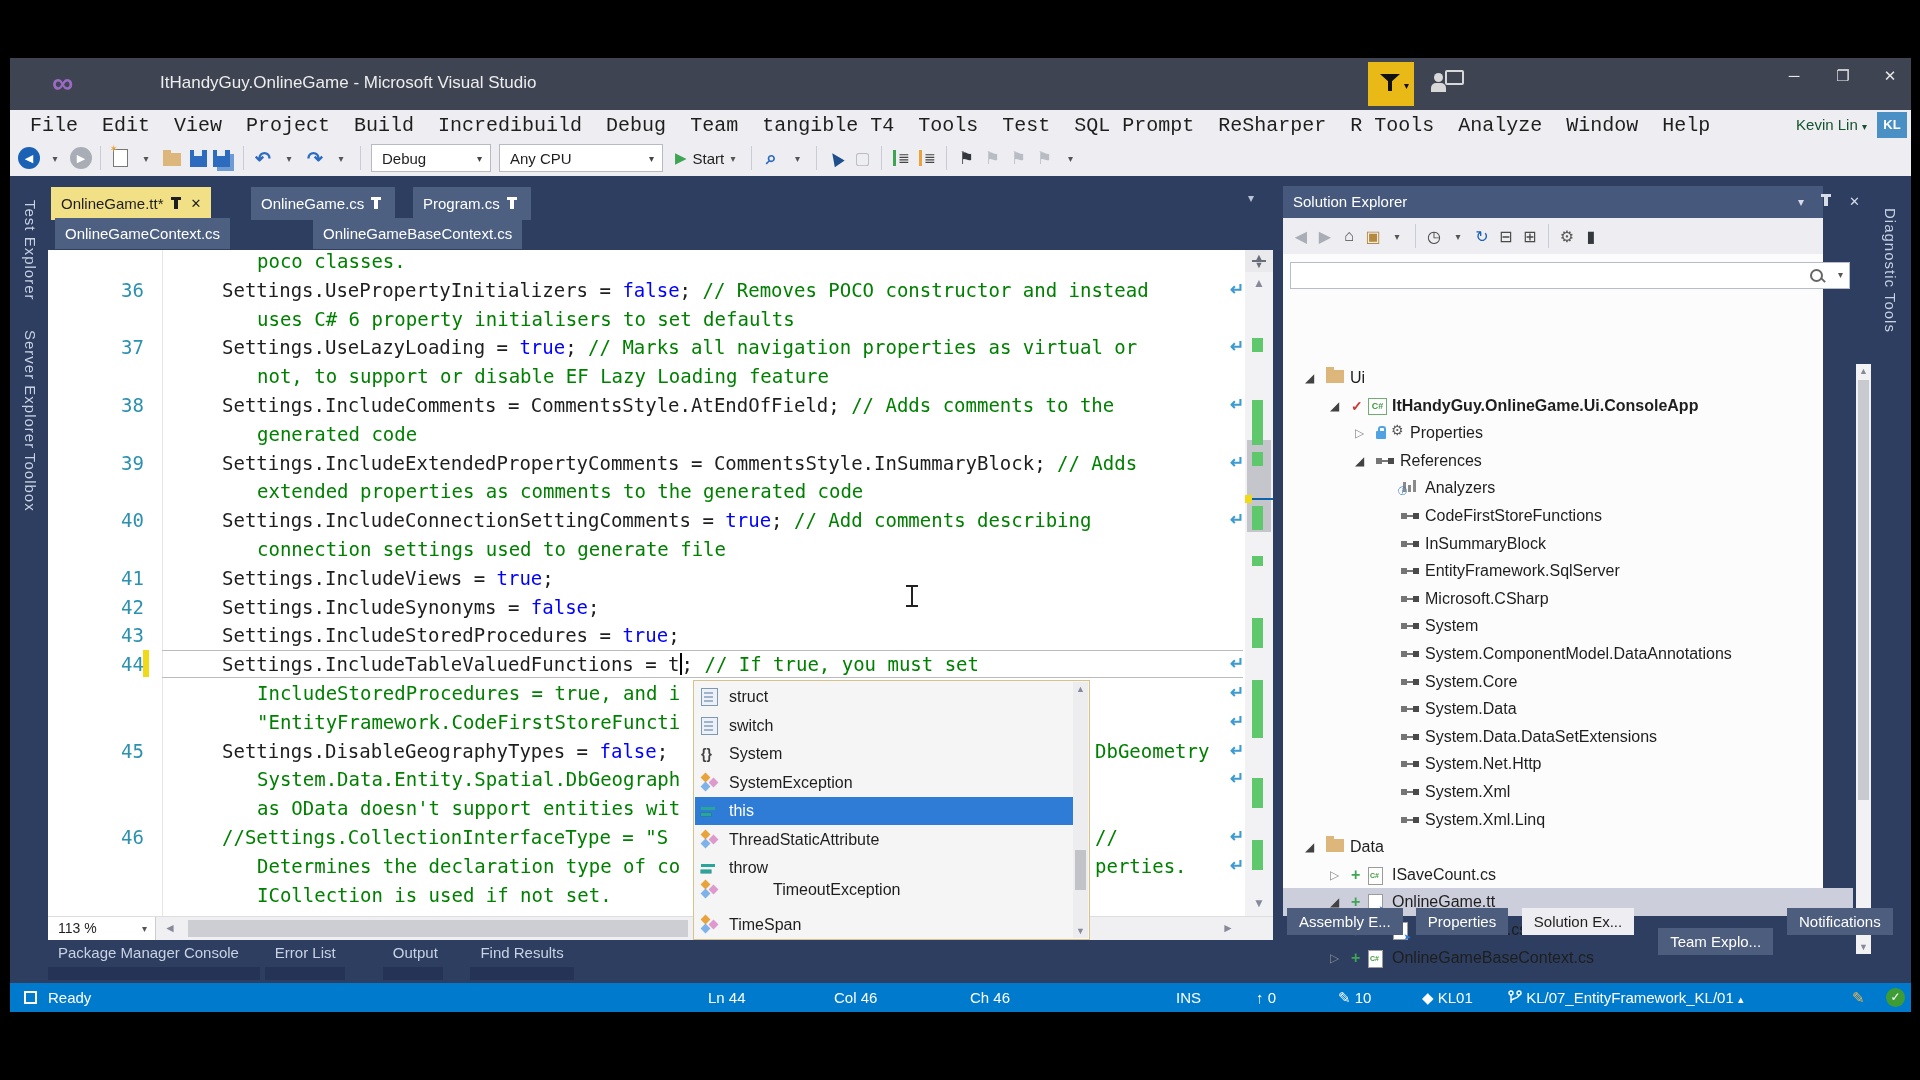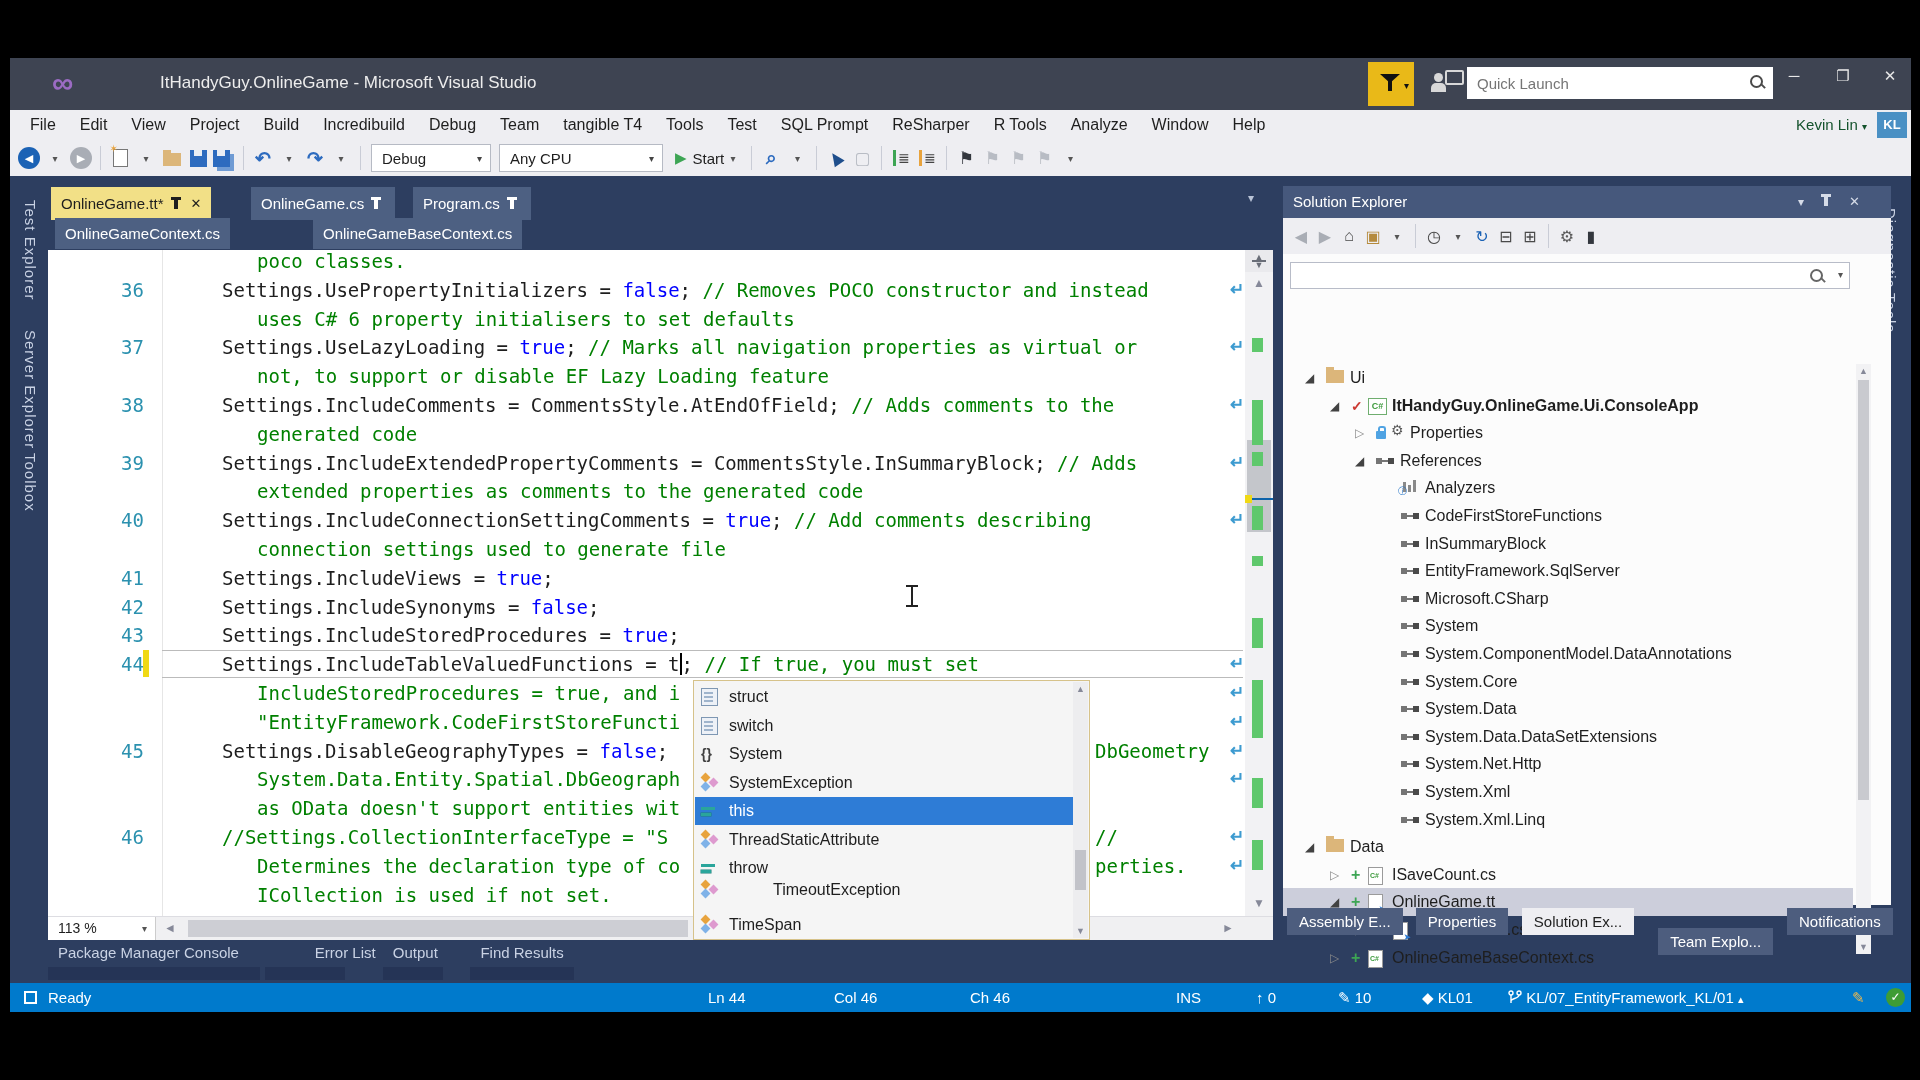--- a/index.html
+++ b/index.html
@@ -23,21 +23,21 @@
   .quicklaunch{position:absolute;left:1457px;top:9px;width:306px;height:32px;background:#FFFFFF;}
   .quicklaunch input{position:absolute;left:8px;top:4px;width:250px;height:22px;border:0;outline:0;font-size:15px;color:#777;font-family:"Liberation Sans",sans-serif;background:transparent;}
   .qlsearch{position:absolute;right:8px;top:7px;width:16px;height:16px;}
   .qlsearch::before{content:"";position:absolute;left:1px;top:1px;width:9px;height:9px;border:2px solid #4A4A4A;border-radius:50%;}
   .qlsearch::after{content:"";position:absolute;left:11px;top:11px;width:6px;height:2px;background:#4A4A4A;transform:rotate(45deg);}
   .winbtn{position:absolute;top:0;width:42px;height:36px;color:#E8E8E8;font-size:15px;text-align:center;line-height:36px;}
 
   
   .menubar{position:absolute;left:0;top:52px;width:100%;height:30px;background:#EEEEF2;color:#1E1E1E;}
   #menu-items{display:flex;align-items:center;height:30px;padding-left:8px;}
-  .menu-item{padding:0 12px;font-size:16px;white-space:nowrap;}
+  .menu-item{padding:0 12px;font-size:20px;white-space:nowrap;font-family:Liberation Mono, monospace;}
   .menu-user{position:absolute;right:44px;top:0;height:30px;line-height:30px;font-size:15px;color:#14532d;}
   .klbadge{position:absolute;right:4px;top:2px;width:30px;height:26px;background:#4A90C4;color:#fff;font-size:13px;font-weight:bold;text-align:center;line-height:26px;}
 
   
   .toolbar{position:absolute;left:0;top:82px;width:100%;height:36px;background:#EEEEF2;display:flex;align-items:center;padding-left:6px;box-sizing:border-box;}
   .tbi{display:inline-flex;align-items:center;justify-content:center;min-width:24px;height:28px;margin:0 1px;font-size:17px;}
   .vsep{width:1px;height:24px;background:#C9CCD6;margin:0 6px;}
   .circle{width:22px;height:22px;border-radius:50%;color:#fff;font-size:11px;display:flex;align-items:center;justify-content:center;}
   .c-blue{background:#1B62B5;} .c-gray{background:#A9ADB5;}
   .caret{font-size:10px;color:#555;margin:0 2px;}
@@ -112,21 +112,21 @@
   .isb{position:absolute;right:1px;top:1px;width:15px;height:256px;background:#EDEDEF;}
   .isb .a{position:absolute;left:0;width:15px;text-align:center;font-size:9px;color:#868999;}
   .isb .t{position:absolute;left:2px;width:11px;height:40px;background:#C2C3C9;}
 
   
   .ibeam{position:absolute;z-index:50;width:14px;height:24px;}
   .ibeam::before{content:"";position:absolute;left:6px;top:2px;width:2px;height:20px;background:#222;}
   .ibeam::after{content:"";position:absolute;left:1px;top:0px;width:12px;height:2px;background:#222;box-shadow:0 20px 0 #222;}
 
   
-  .sepanel{position:absolute;left:1273px;top:128px;width:608px;height:797px;}
+  .sepanel{position:absolute;left:1273px;top:128px;width:540px;height:797px;}
   .sehead{position:absolute;left:0;top:0;width:100%;height:32px;color:#FFFFFF;font-size:15px;line-height:32px;padding-left:10px;box-sizing:border-box;background:#46587C;}
   .seheadic{position:absolute;top:0;height:32px;line-height:32px;color:#D6DCE8;font-size:12px;}
   .setools{position:absolute;left:0;top:32px;width:100%;height:36px;background:#EEEEF2;display:flex;align-items:center;padding-left:6px;box-sizing:border-box;}
   .sebody{position:absolute;left:0;top:68px;width:100%;height:651px;background:#FCFCFC;}
   .sesearch{position:absolute;left:7px;top:8px;width:560px;height:27px;background:#FFFFFF;border:1px solid #B8BCC8;box-sizing:border-box;}
   .sesearch input{position:absolute;left:8px;top:3px;width:490px;height:19px;border:0;outline:0;font-size:15px;color:#767676;font-family:"Liberation Sans",sans-serif;background:transparent;}
   .sesearch .qlsearch::before{border-color:#666;} .sesearch .qlsearch::after{background:#666;}
   .treerow{position:absolute;left:0;width:570px;height:28px;}
   .trlabel{position:absolute;top:0;height:28px;line-height:28px;font-size:16px;color:#1E1E1E;white-space:nowrap;}
   .trbold{font-weight:bold;}
@@ -178,24 +178,20 @@
     <span class="wintitle">ItHandyGuy.OnlineGame - Microsoft Visual Studio</span>
     <span class="filterbtn">
       <span class="funnel"></span>
       <span class="funnelstem"></span>
       <span class="funnelcaret">▾</span>
     </span>
     <span class="fbicon">
       <span class="fbhead"></span>
           <span class="fbbody"></span>
           <span class="fbbubble"></span>
-    </span>
-    <span class="quicklaunch">
-      <input placeholder="Quick Launch" style="">
-      <span class="qlsearch"></span>
     </span>
     <span class="winbtn" style="left:1763px;">─</span>
     <span class="winbtn" style="left:1812px;">❐</span>
     <span class="winbtn" style="left:1859px;">✕</span>
   </div>
 
   <div class="menubar">
     <div id="menu-items">
           <div class="menu-item">File</div>
           <div class="menu-item">Edit</div>
@@ -692,21 +688,21 @@
   <div class="setab idle" style="left: 4px;">Assembly E...</div>
         <div class="setab idle" style="left: 132.8px;">Properties</div>
         <div class="setab active" style="left: 238.8px;">Solution Ex...</div>
         <div class="setab idle" style="left: 375.2px; margin-top: 20px;">Team Explo...</div>
         <div class="setab idle" style="left: 504px;">Notifications</div>
       </div>
 
   <div id="bottom-tabs">
         <div class="bptab" style="left: 48px;">Package Manager Console</div>
         <div class="bpstub" style="left: 38px; width: 212px;"></div>
-        <div class="bptab" style="left: 264.8px; margin-left: 40px;">Error List</div>
+        <div class="bptab" style="left: 264.8px;">Error List</div>
         <div class="bpstub" style="left: 254.8px; width: 80px;"></div>
         <div class="bptab" style="left: 382.8px;">Output</div>
         <div class="bpstub" style="left: 372.8px; width: 60px;"></div>
         <div class="bptab" style="left: 470.4px;">Find Results</div>
         <div class="bpstub" style="left: 460.4px; width: 104px;"></div>
       </div>
 
   <div class="statusbar">
     <span class="readyicon"></span>
     <span class="sbit" style="left:38px;">Ready</span>

